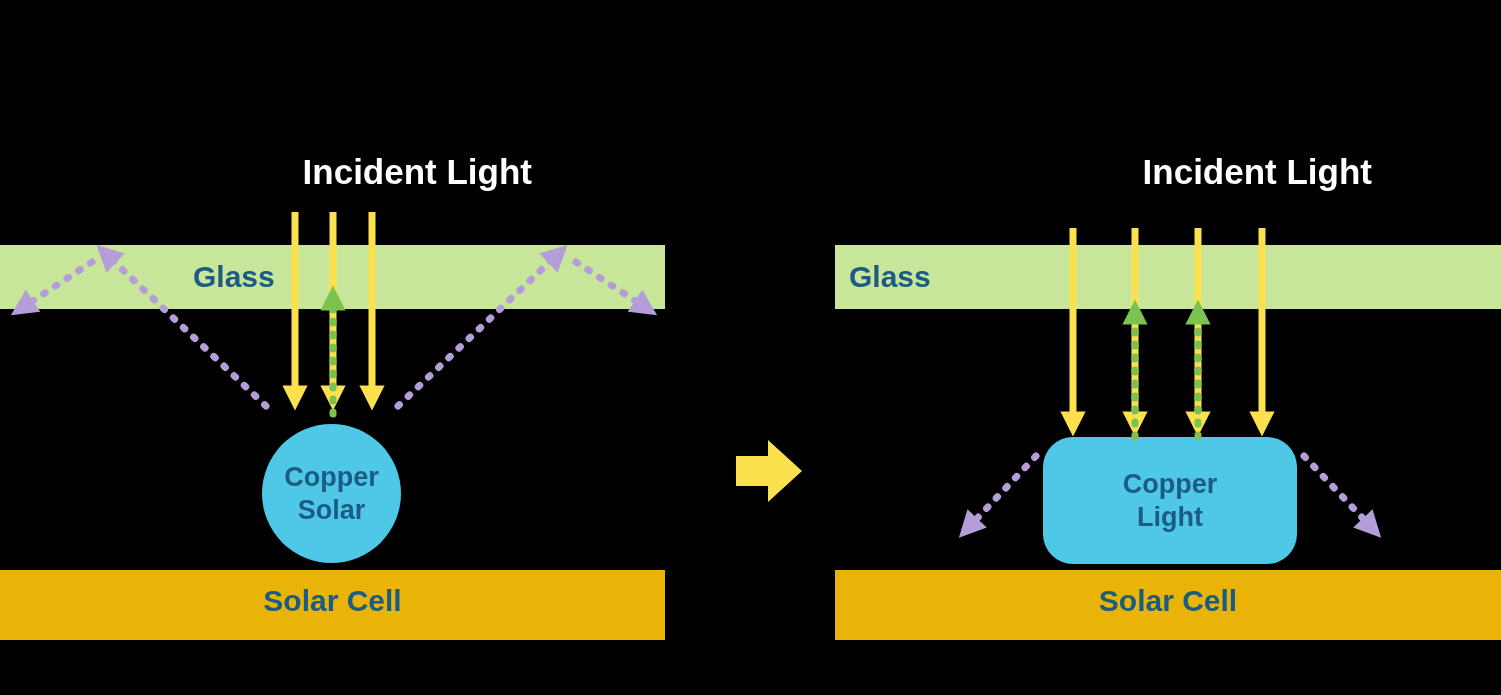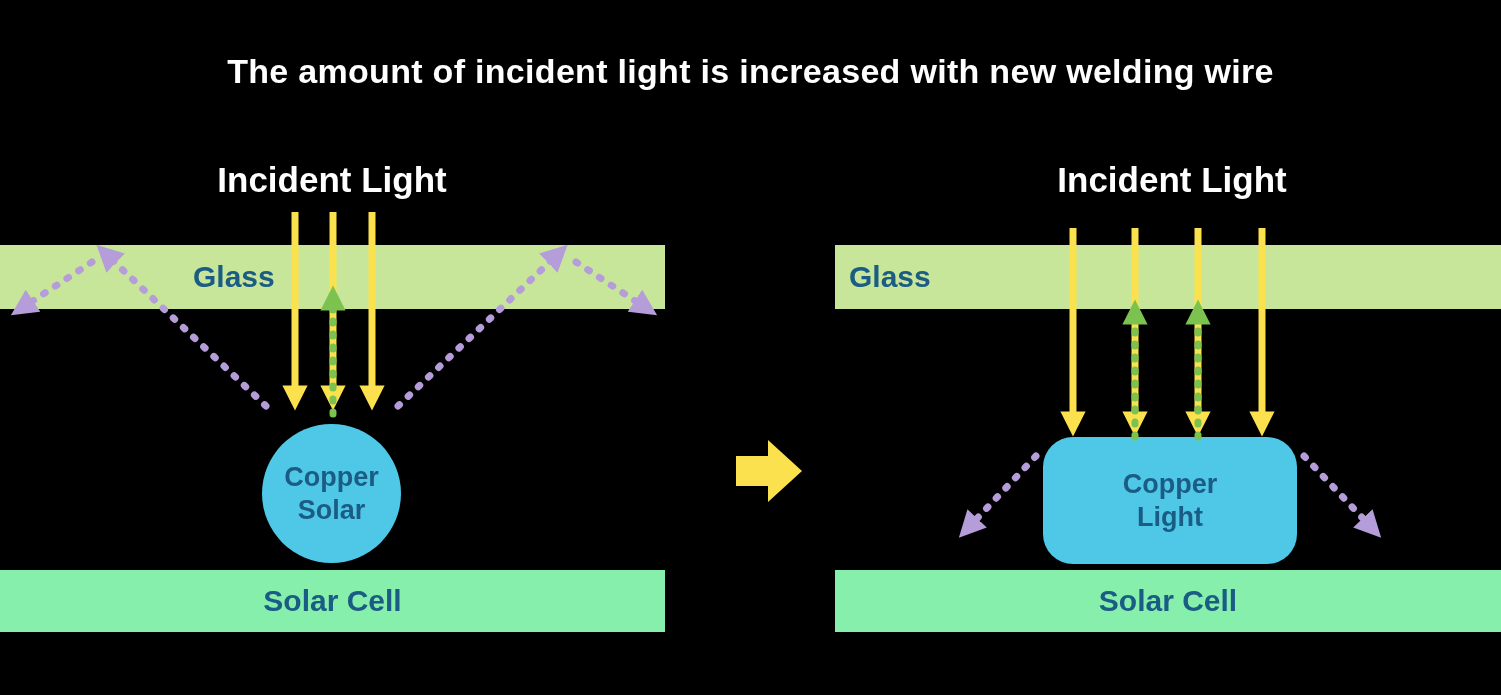--- a/index.html
+++ b/index.html
@@ -5,36 +5,36 @@
   html,body{margin:0;padding:0;background:#000;}
   .canvas{
     position:relative;width:1501px;height:695px;background:#000000;
     font-family:"Liberation Sans",sans-serif;overflow:hidden;
   }
   .title{
     position:absolute;top:52px;left:0;width:100%;text-align:center;
     color:#ffffff;font-size:34px;font-weight:bold;letter-spacing:.3px;
   }
   .heading{
-    position:absolute;top:160px;width:400px;text-align:center;
+    position:absolute;top:152px;width:400px;text-align:right;
     color:#ffffff;font-size:35px;font-weight:bold;
   }
   .heading.left{left:132px;}
   .heading.right{left:972px;}
   .glass{position:absolute;top:245px;height:64px;background:#c8e69a;}
   .glass.left{left:0;width:665px;}
   .glass.right{left:835px;width:666px;}
   .glass-label{
     position:absolute;top:0;height:44px;line-height:64px;
     color:#1b5c85;font-size:30px;font-weight:bold;
   }
   .glass.left .glass-label{left:193px;}
   .glass.right .glass-label{left:14px;}
   .solar{
-    position:absolute;top:570px;height:62px;background:#86efac;
+    position:absolute;top:570px;height:70px;background:#eab308;
     text-align:center;line-height:62px;color:#1b5c85;font-size:30px;font-weight:bold;
   }
   .solar.left{left:0;width:665px;}
   .solar.right{left:835px;width:666px;}
   .copper{
     position:absolute;background:#4fc8e8;color:#1b5c85;
     display:flex;flex-direction:column;justify-content:center;align-items:center;
     font-size:27px;font-weight:bold;line-height:33px;text-align:center;
   }
   .copper.wire{left:262px;top:424px;width:139px;height:139px;border-radius:50%;}
@@ -103,17 +103,16 @@
     <line class="yellow-shaft" x1="1198" y1="228" x2="1198" y2="424" marker-end="url(#mY)"></line>
     <line class="yellow-shaft" x1="1262" y1="228" x2="1262" y2="424" marker-end="url(#mY)"></line>
 
     <line class="green-dash" x1="1135" y1="437" x2="1135" y2="312" marker-end="url(#mG)"></line>
     <line class="green-dash" x1="1198" y1="437" x2="1198" y2="312" marker-end="url(#mG)"></line>
 
     <line class="purple-dash" x1="1036" y1="456" x2="968" y2="528" marker-end="url(#mP)"></line>
     <line class="purple-dash" x1="1304" y1="456" x2="1372" y2="528" marker-end="url(#mP)"></line>
   </svg>
 
-  <div class="title">The amount of incident light is increased with new welding wire</div>
   <div class="heading left">Incident Light</div>
   <div class="heading right">Incident Light</div>
 
 </div>
 
 </body></html>

